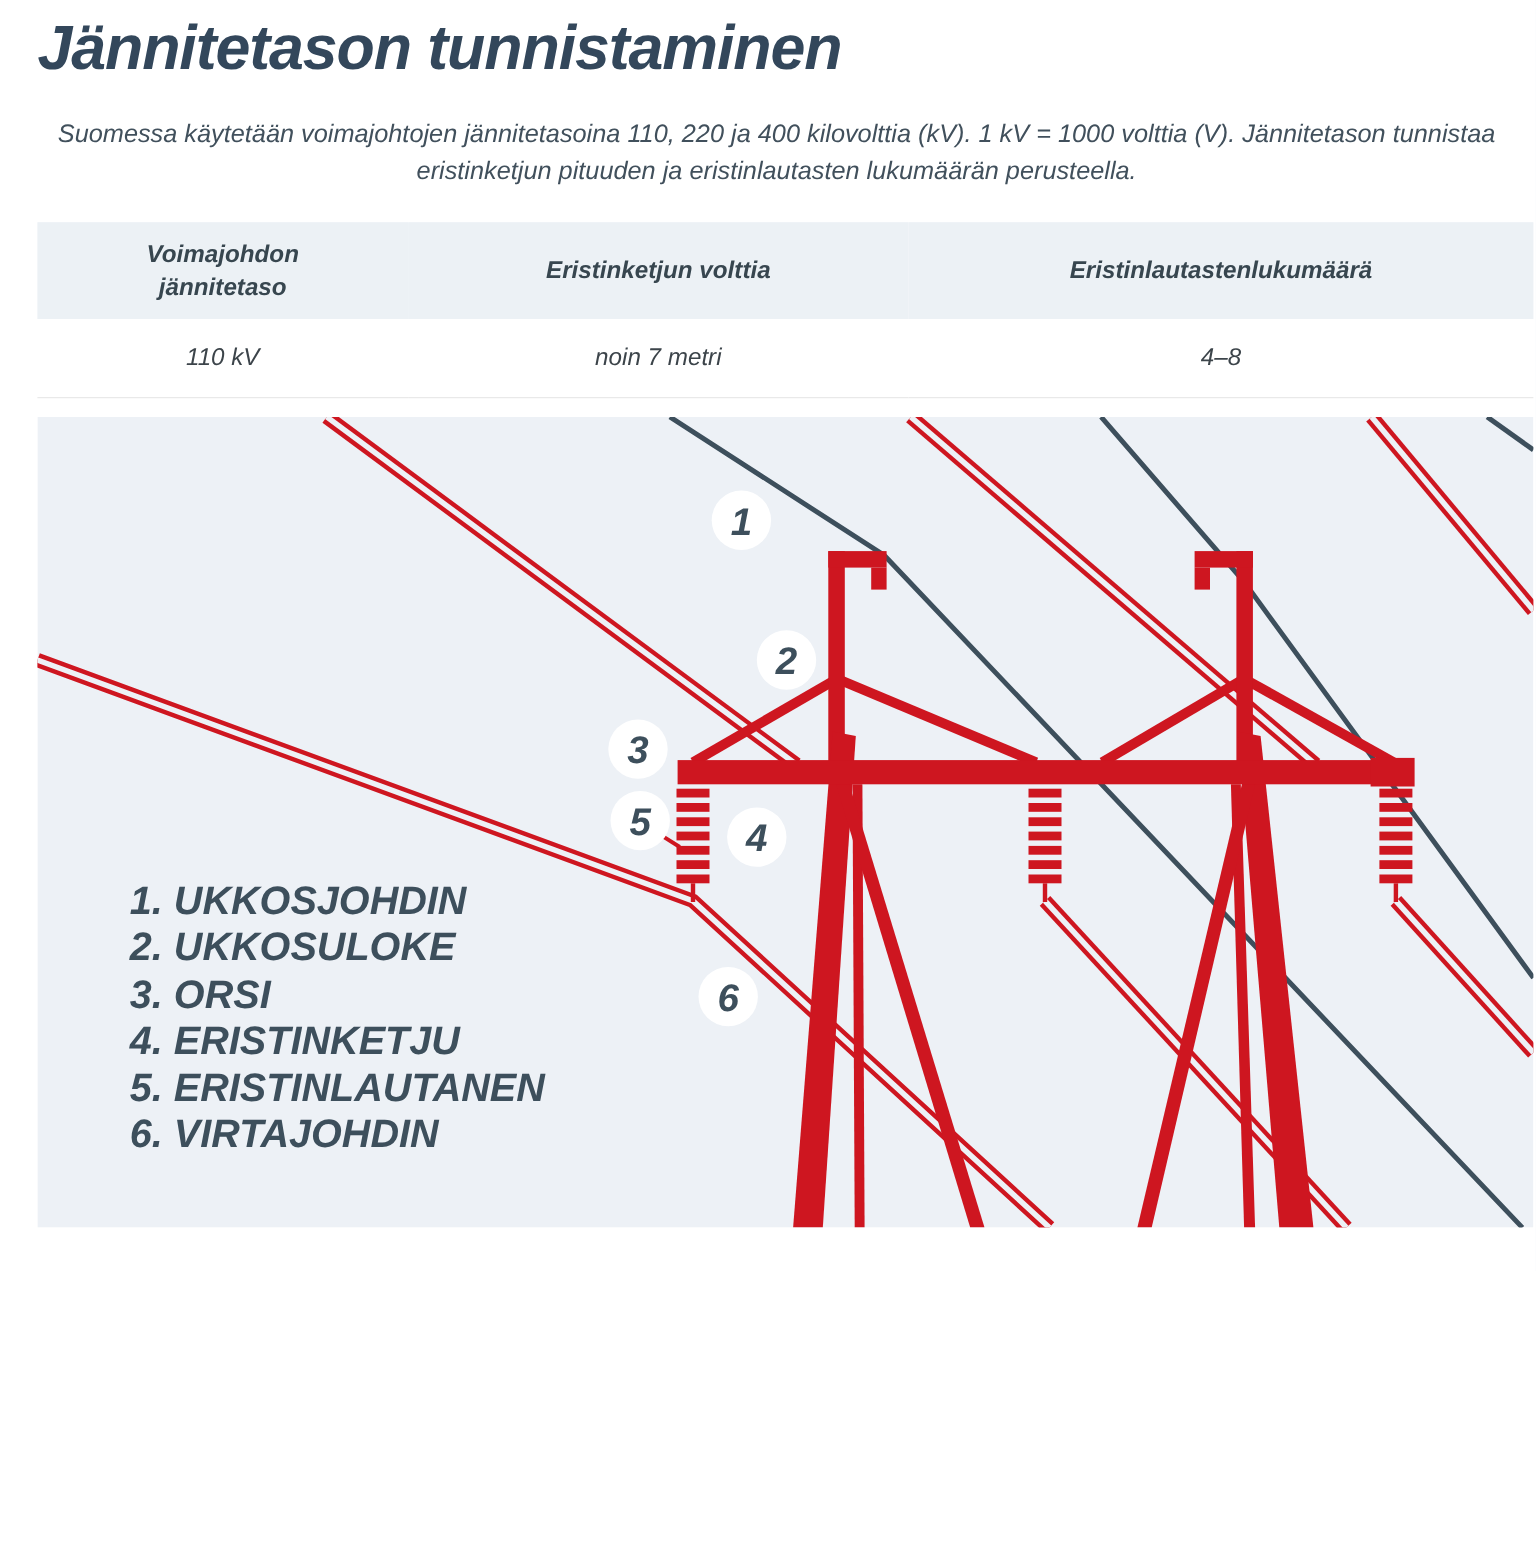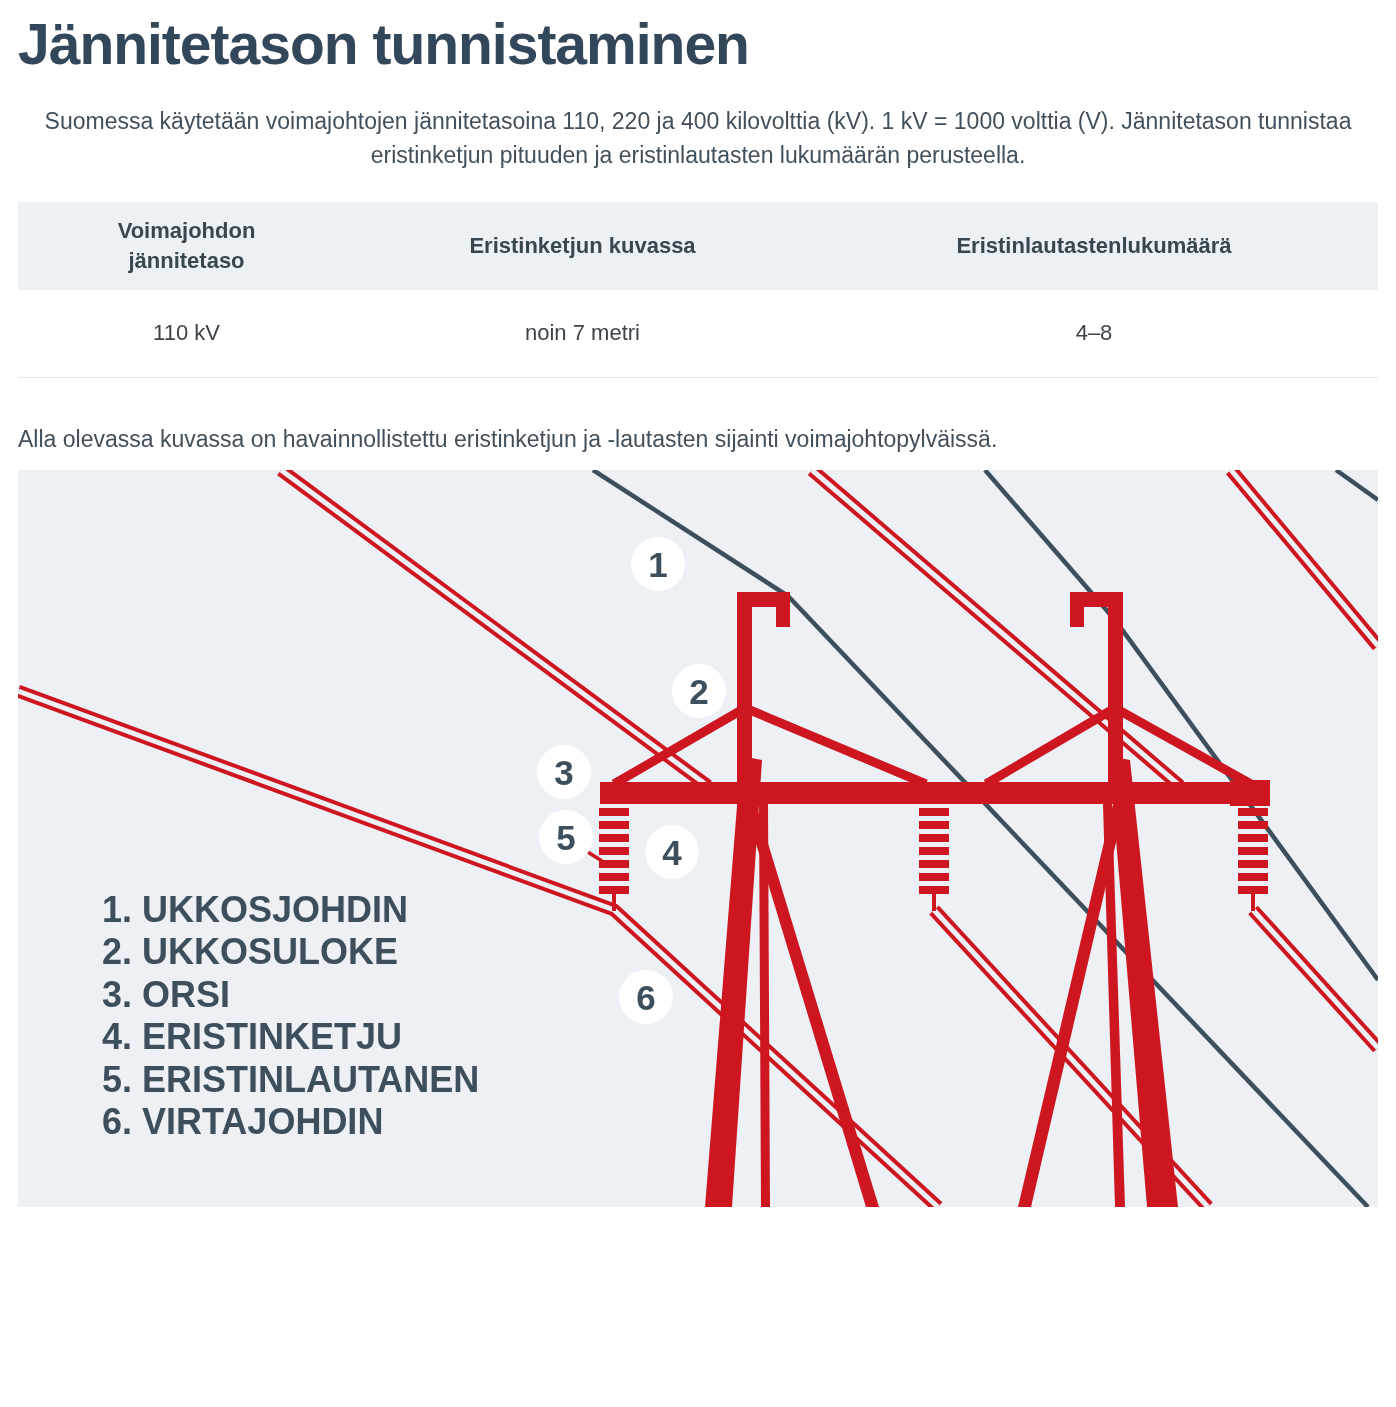--- a/index.html
+++ b/index.html
@@ -12,21 +12,21 @@
     --diagram-bg:#edf1f6;
     --sep:#e7e7e7;
   }
   *{margin:0;padding:0;box-sizing:border-box;}
   html,body{background:#ffffff;}
   body{
     width:1396px;height:1407px;overflow:hidden;
     font-family:"Liberation Sans","DejaVu Sans",sans-serif;
     color:var(--body-text);
   }
-  .page{padding:12px 18px 0 18px;}
+  .page{padding:12px 18px 0 34px;font-style:italic;}
   h1{
     font-size:57px;font-weight:800;letter-spacing:-1px;
     color:var(--heading);line-height:1.15;
   }
   .intro{
     margin-top:26px;font-size:23px;line-height:1.48;color:var(--body-text);
     max-width:1360px;
     text-align:center;
   }
   table.voltage{
@@ -34,21 +34,21 @@
   }
   table.voltage col.c1{width:337px;}
   table.voltage col.c2{width:455px;}
   table.voltage col.c3{width:568px;}
   table.voltage th{
     background:var(--head-bg);height:88px;vertical-align:middle;text-align:center;
     font-size:22px;font-weight:600;color:#37464f;line-height:1.35;
     padding:0 40px;
   }
   table.voltage td{
-    height:88px;vertical-align:middle;text-align:center;
+    height:72px;vertical-align:middle;text-align:center;
     font-size:22px;font-weight:400;color:var(--cell-text);
     border-bottom:1px solid var(--sep);
   }
   .caption{
     margin-top:48px;font-size:23px;color:var(--body-text);
   }
   .diagram-wrap{margin-top:17px;width:1360px;height:737px;}
   svg text.badge-num{
     font-family:"Liberation Sans","DejaVu Sans",sans-serif;
     font-size:35px;font-weight:700;fill:var(--slate);
@@ -69,34 +69,33 @@
 
   <table class="voltage">
     <colgroup>
         <col class="c1">
         <col class="c2">
         <col class="c3">
       </colgroup>
     <thead>
       <tr>
         <th>Voimajohdon jännitetaso</th>
-        <th>Eristinketjun kuvassa</th>
+        <th>Eristinketjun volttia</th>
         <th>Eristinlautastenlukumäärä</th>
       </tr>
     </thead>
     <tbody>
       <tr>
         <td>110 kV</td>
         <td>noin 7 metri</td>
         <td>4–8</td>
       </tr>
     </tbody>
   </table>
 
-  <p class="caption">Alla olevassa kuvassa on havainnollistettu eristinketjun ja -lautasten sijainti voimajohtopylväissä.</p>
 
   <div class="diagram-wrap">
     <svg width="1360" height="737" viewBox="0 0 1360 737">
 
       <rect x="0" y="0" width="1360" height="737" fill="#edf1f6"></rect>
 
       <g stroke="#3d4f5c" stroke-width="4.5" fill="none">
         <polyline points="575,0 770,126 1350,737"></polyline>
         <polyline points="967,0 1097,150 1360,510"></polyline>
         <polyline points="1318,0 1360,30"></polyline>

